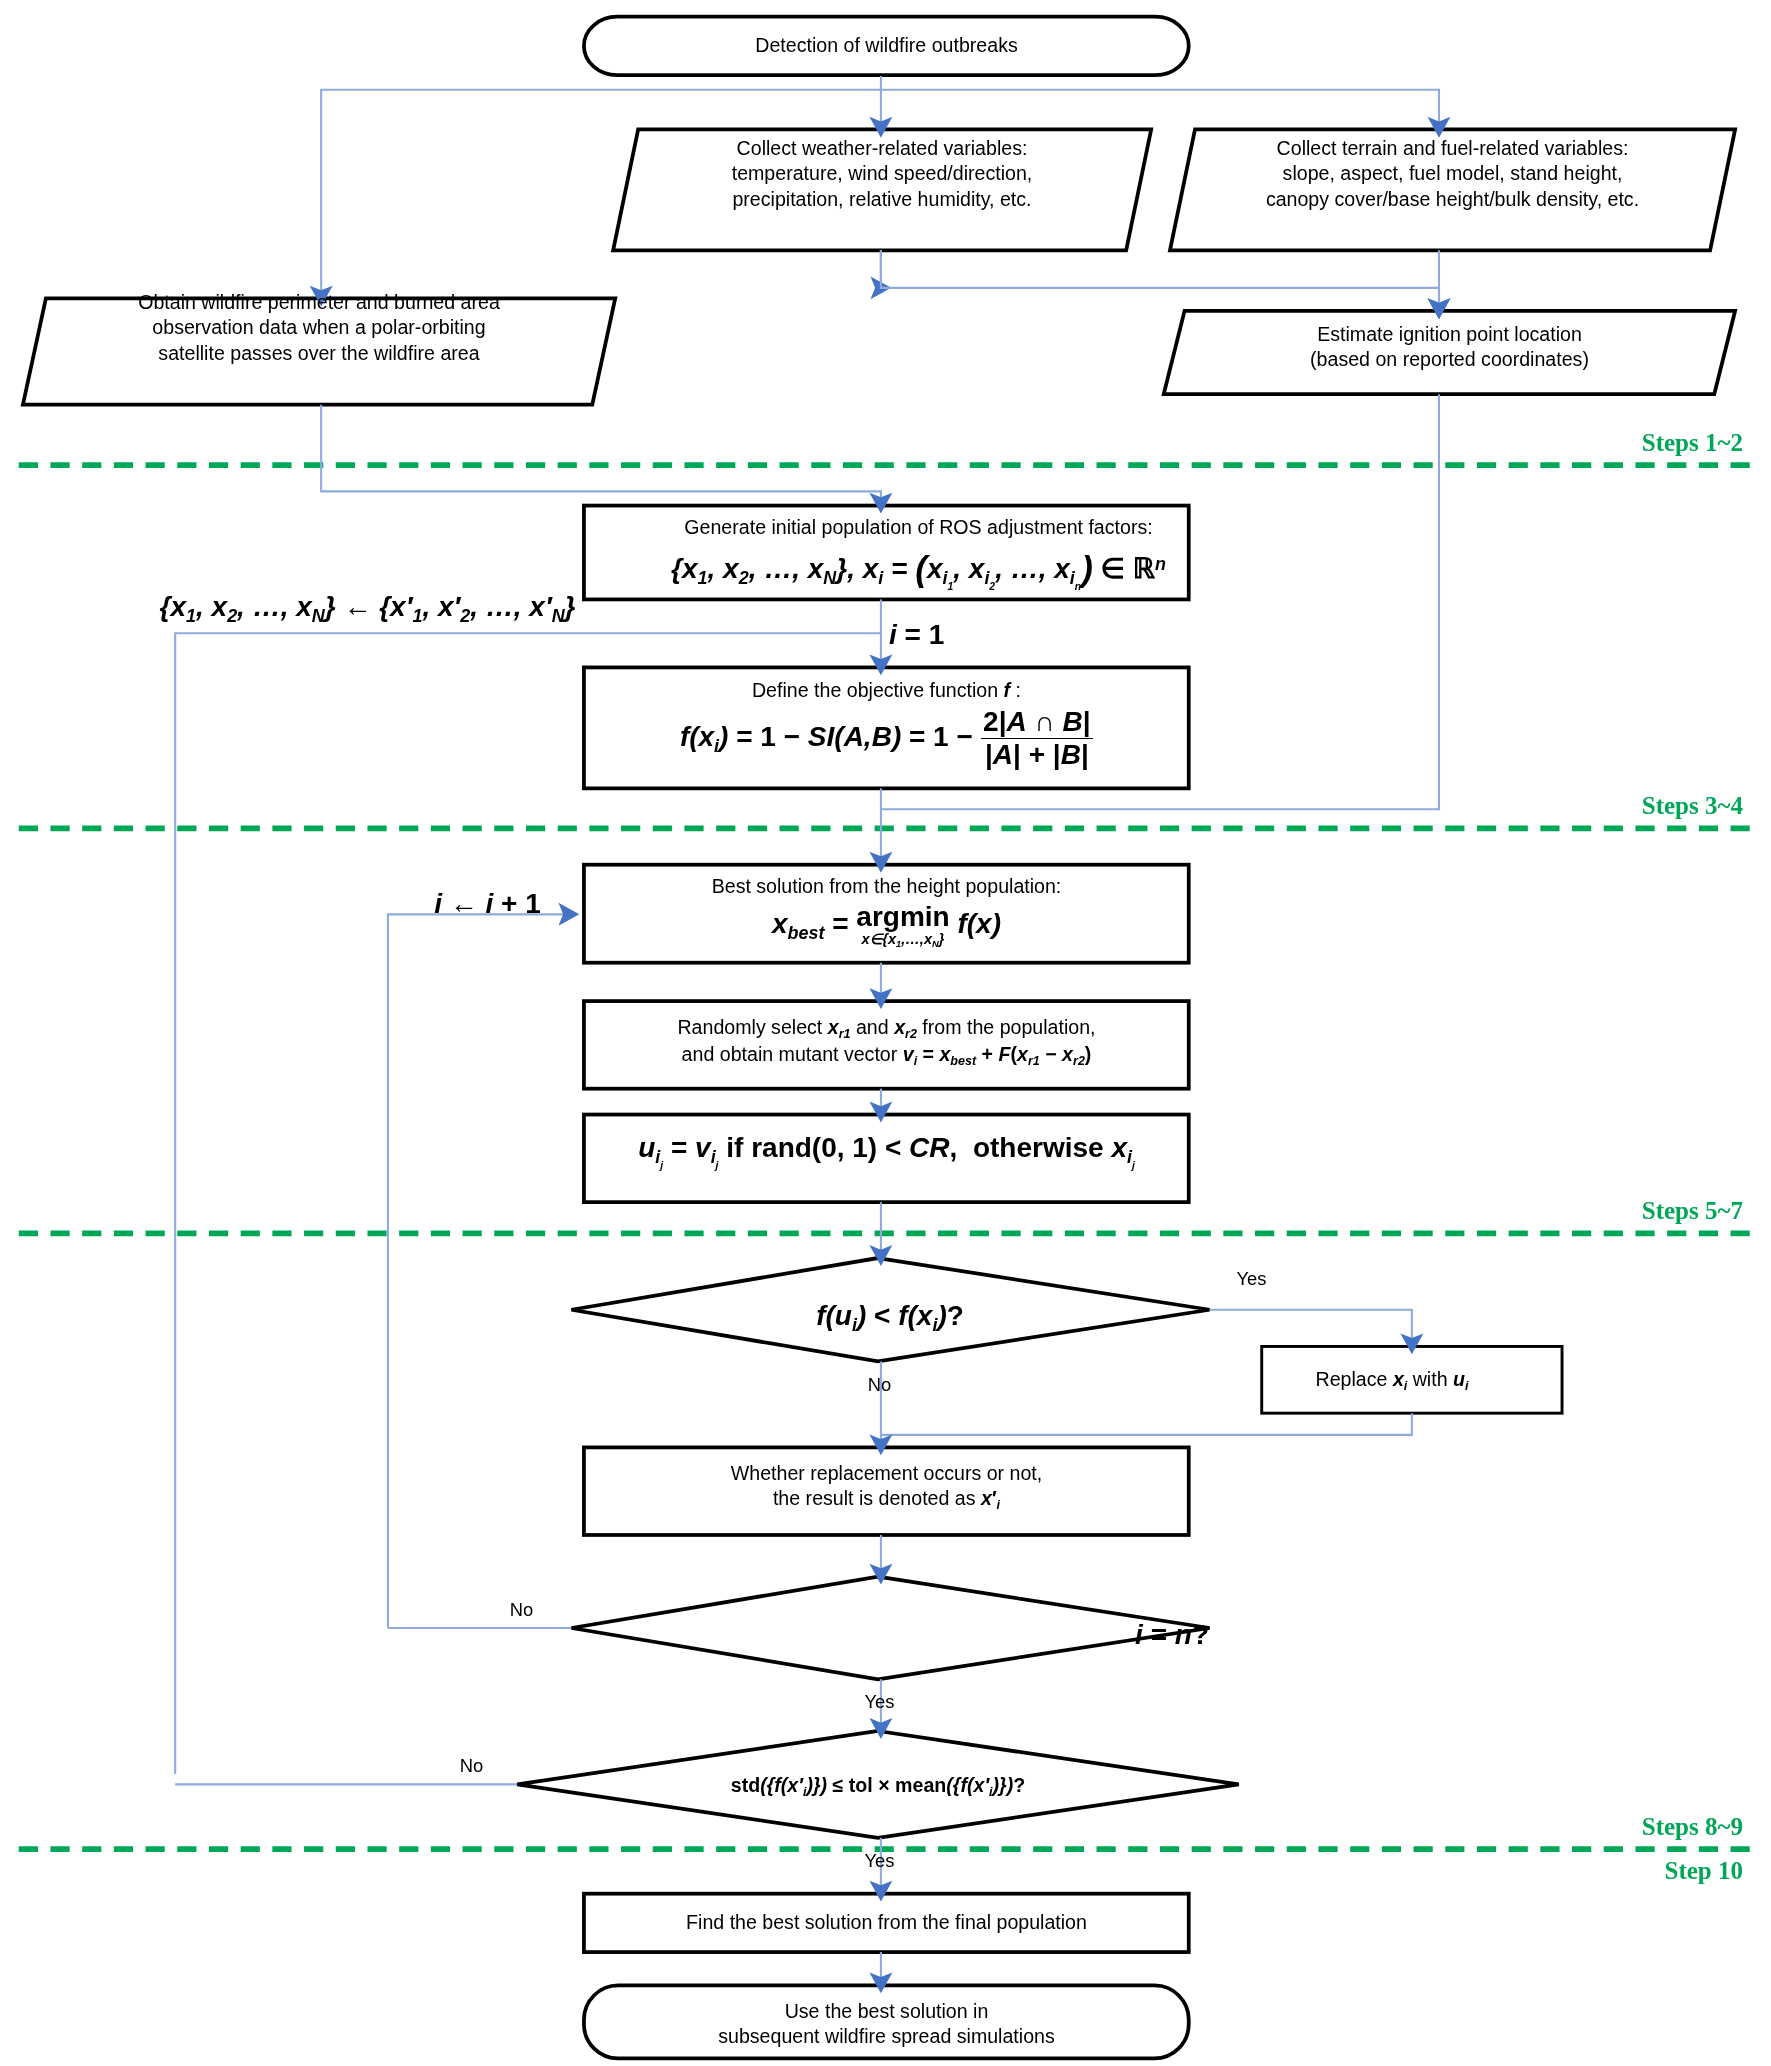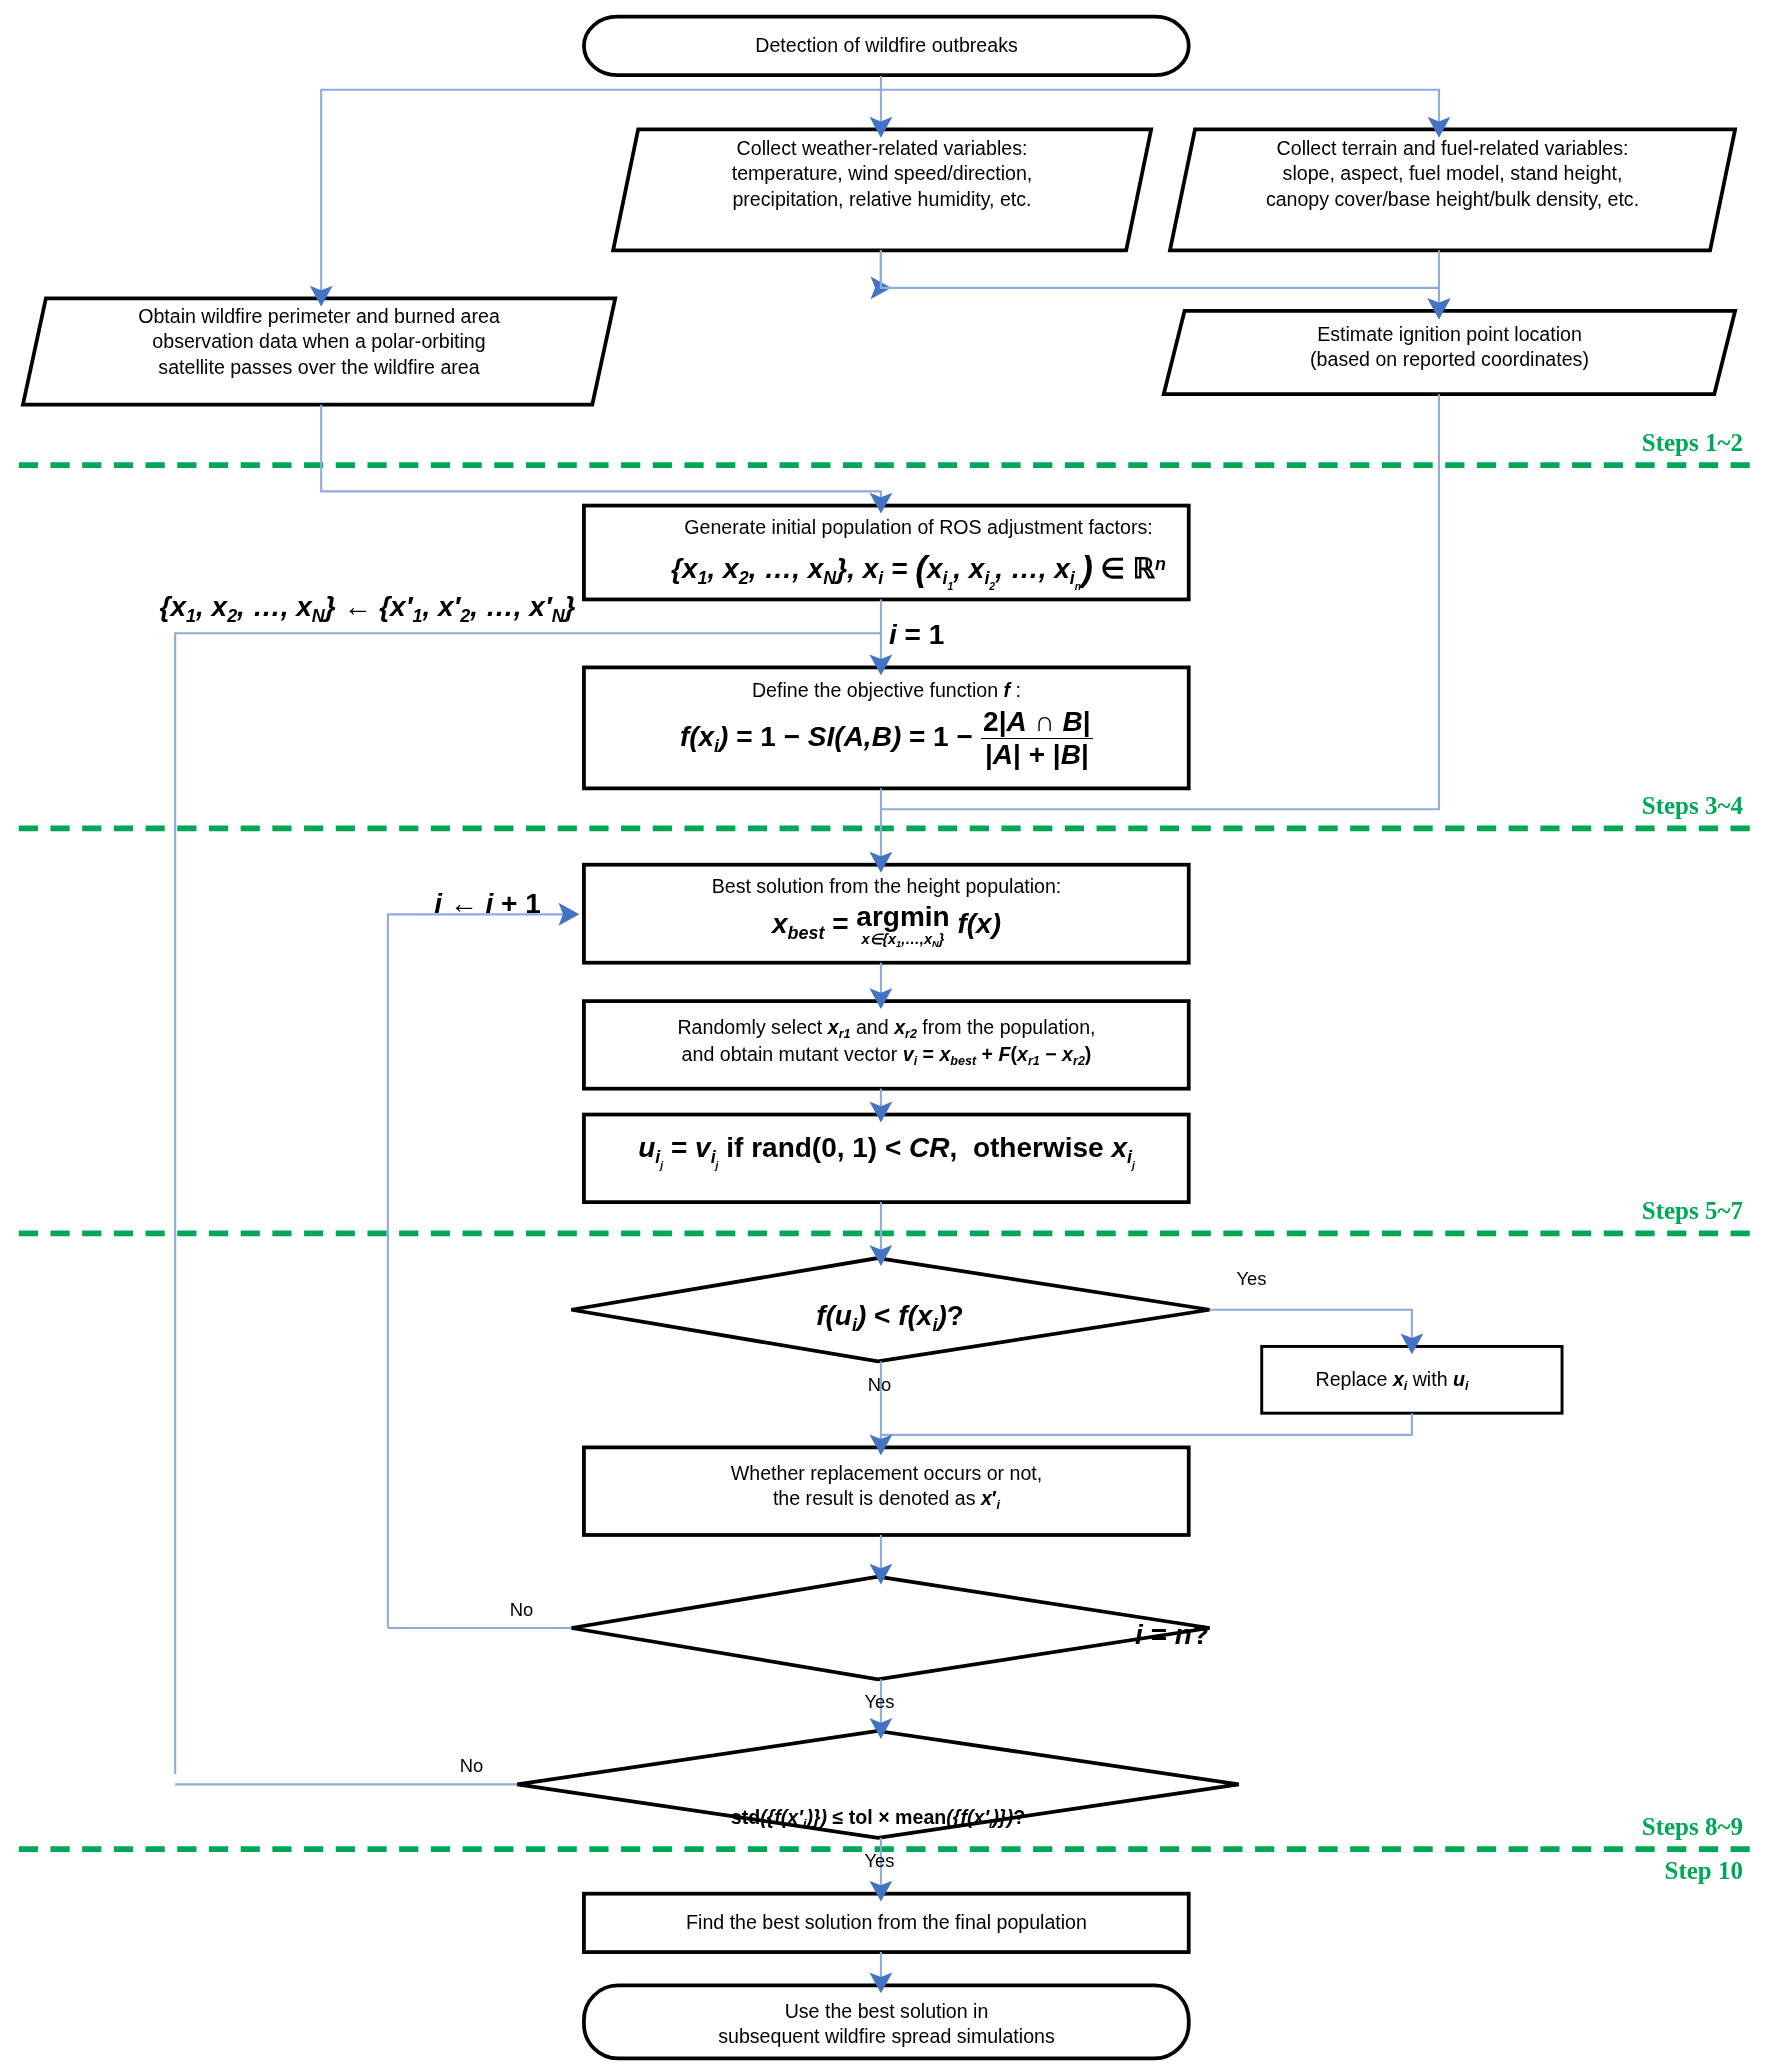--- a/index.html
+++ b/index.html
@@ -140,21 +140,21 @@
     <div>temperature, wind speed/direction,</div>
     <div>precipitation, relative humidity, etc.</div>
   </div>
 
   <div class="lbl txt" style="left:1170px;top:136px;width:565px;">
     <div>Collect terrain and fuel-related variables:</div>
     <div>slope, aspect, fuel model, stand height,</div>
     <div>canopy cover/base height/bulk density, etc.</div>
   </div>
 
-  <div class="lbl txt" style="left:25px;top:304px;width:588px;">
+  <div class="lbl txt" style="left:25px;top:290px;width:588px;">
     <div>Obtain wildfire perimeter and burned area</div>
     <div>observation data when a polar-orbiting</div>
     <div>satellite passes over the wildfire area</div>
   </div>
 
   <div class="lbl txt" style="left:1166px;top:322px;width:567px;">
     <div>Estimate ignition point location</div>
     <div>(based on reported coordinates)</div>
   </div>
 
@@ -228,21 +228,21 @@
   <div class="lbl math" style="left:571px;top:1617px;width:638px;text-align:right;">
     <i>i</i> <span class="mathr">=</span> <i>n</i><span class="mathr">?</span>
   </div>
   <div class="lbl yn" style="left:480px;top:1598px;width:83px;text-align:center;">
     <span>No</span>
   </div>
   <div class="lbl yn" style="left:838px;top:1690px;width:83px;text-align:center;">
     <span>Yes</span>
   </div>
 
-  <div class="lbl math" style="left:517px;top:1773px;width:722px;text-align:center;font-size:19.6px;margin-top:32px;">
+  <div class="lbl math" style="left:517px;top:1773px;width:722px;text-align:center;font-size:19.6px;">
     <span class="mathr" style="font-weight:bold;">std</span>({<i>f</i>(<i>x</i>′<sub><i>i</i></sub>)}) <span class="mathr">≤</span> <span class="mathr" style="font-weight:bold;">tol</span> <span class="mathr">×</span> <span class="mathr" style="font-weight:bold;">mean</span>({<i>f</i>(<i>x</i>′<sub><i>i</i></sub>)})<span class="mathr">?</span>
   </div>
   <div class="lbl yn" style="left:430px;top:1754px;width:83px;text-align:center;">
     <span>No</span>
   </div>
   <div class="lbl yn" style="left:838px;top:1849px;width:83px;text-align:center;">
     <span>Yes</span>
   </div>
 
   <div class="lbl txt" style="left:584px;top:1894px;width:605px;height:58px;">

